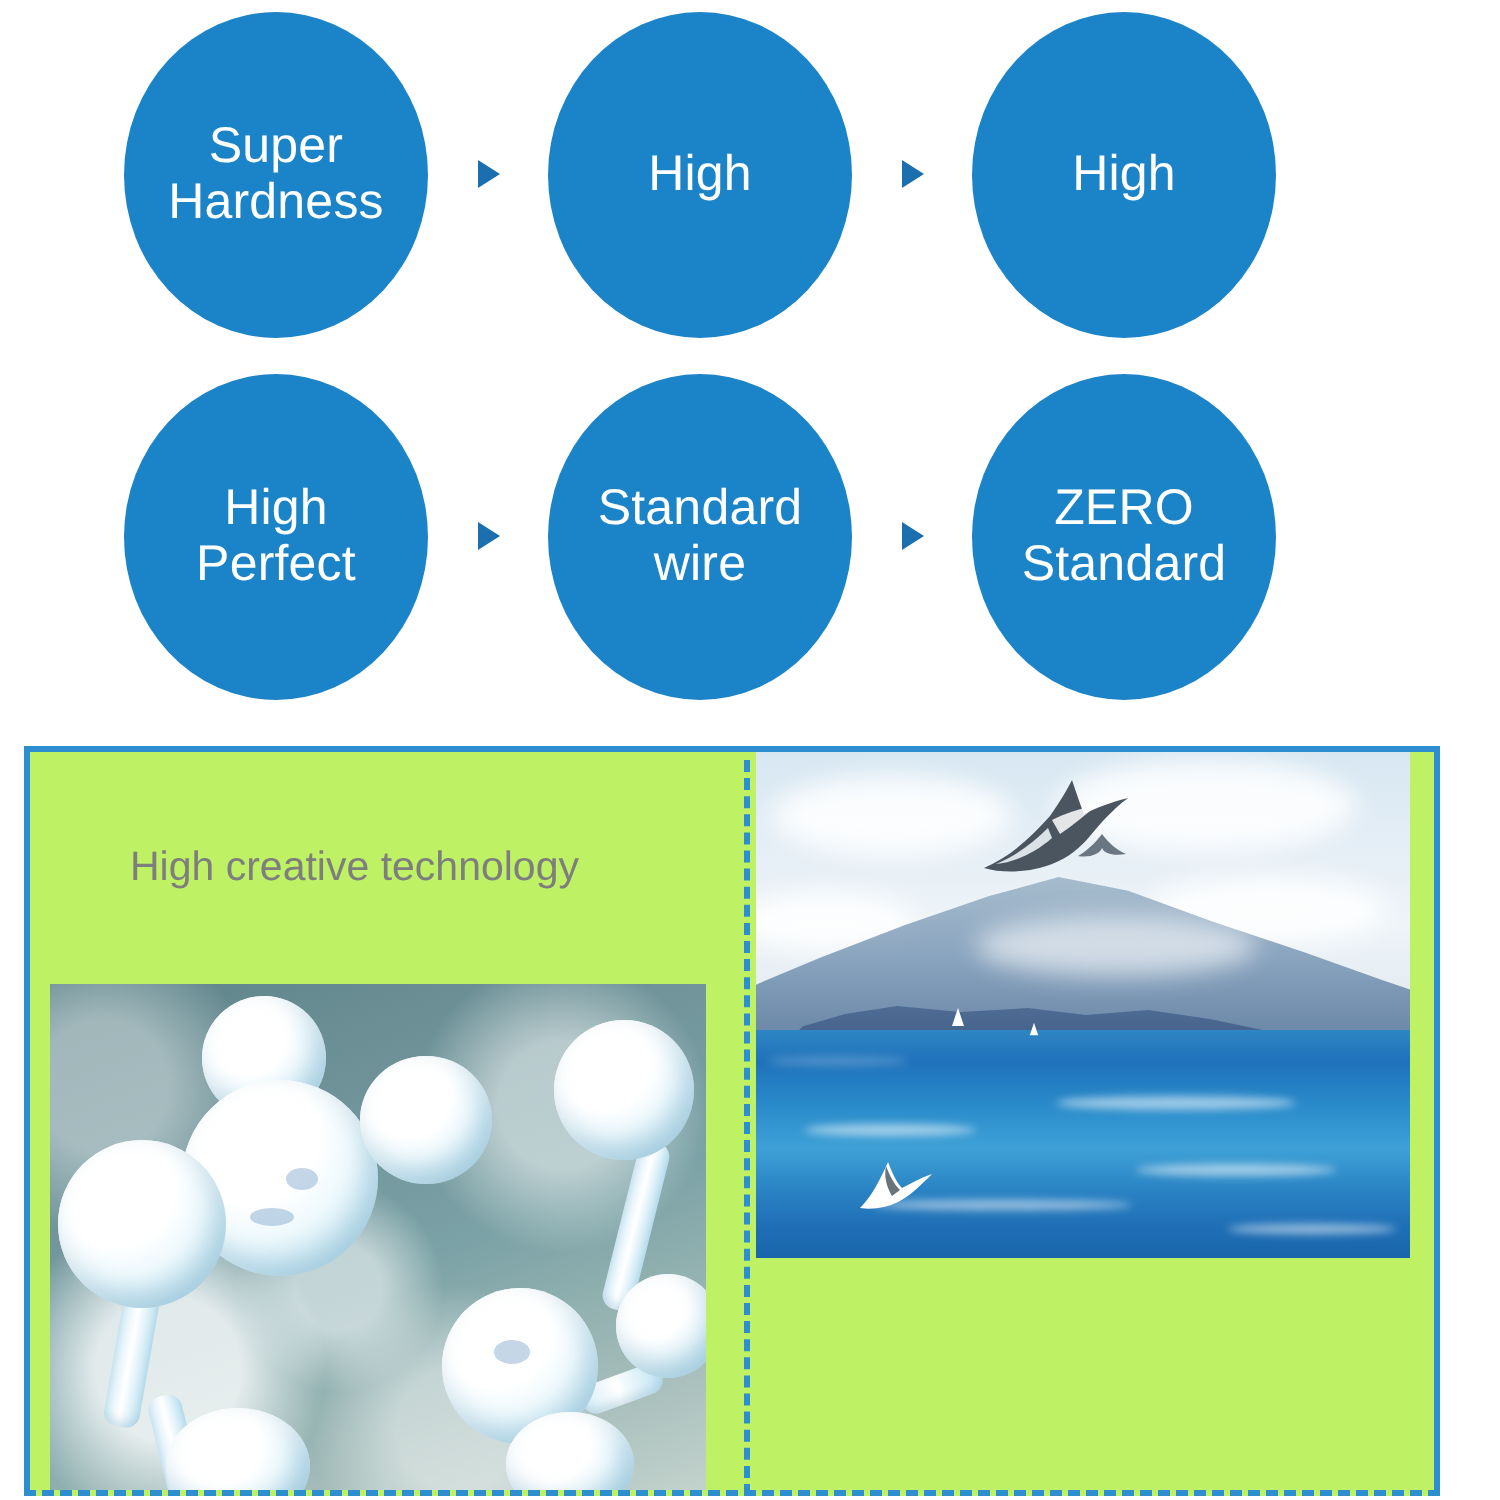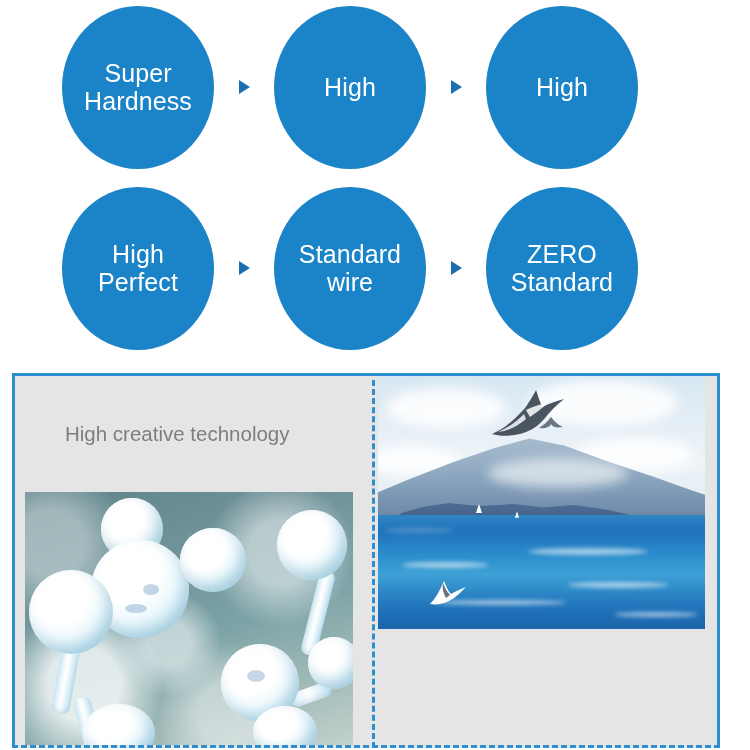--- a/index.html
+++ b/index.html
@@ -78,21 +78,21 @@
     position: absolute;
     left: 12px;
     top: 373px;
     width: 708px;
     height: 375px;
     box-sizing: border-box;
     border-top: 3px solid #2D8FD0;
     border-left: 3px solid #2D8FD0;
     border-right: 3px solid #2D8FD0;
     border-bottom: 3px dashed #2D8FD0;
-    background: #e5e5e5;
+    background: #bef264;
   }
   .panel-inner {
     position: relative;
     width: 100%;
     height: 100%;
     display: flex;
     flex-direction: row;
   }
   .panel-col {
     position: relative;

